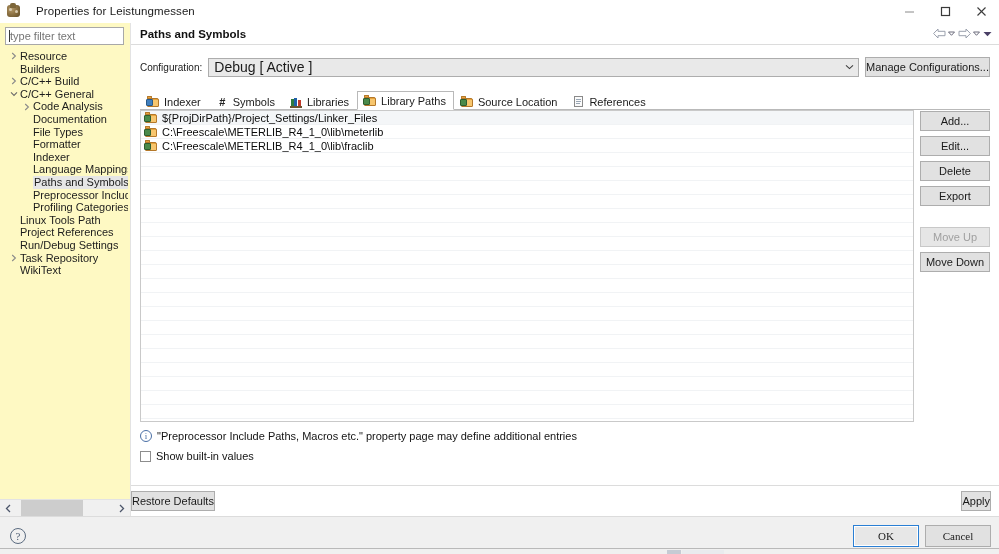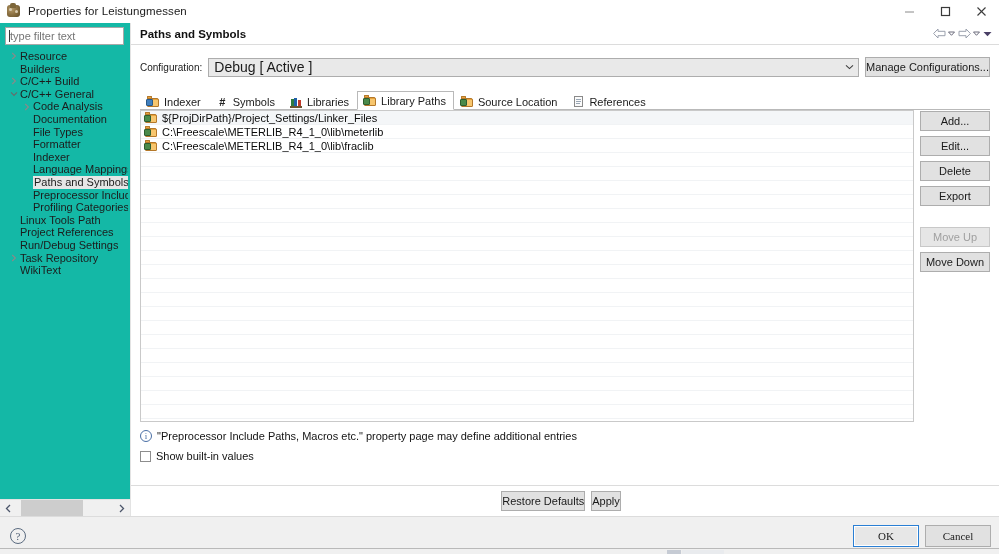--- a/index.html
+++ b/index.html
@@ -19,20 +19,21 @@
     display: flex; flex-direction: column;
   }
 
   
   .titlebar {
     height: 23px;
     background: #ffffff;
     display: flex; align-items: center;
     flex: 0 0 23px;
     border-bottom: 1px solid #ffffff;
+    gap: 8px;
   }
   .titlebar-icon {
     width: 16px; height: 16px;
     margin-left: 6px; margin-right: 6px;
     position: relative;
     flex: 0 0 16px;
   }
   .titlebar-icon .g1 { position:absolute; left:1px; top:2px; width:13px; height:12px;
     background: radial-gradient(circle at 35% 35%, #b59a6a 0%, #8d7243 45%, #5f4b26 100%);
     border-radius: 3px; }
@@ -51,21 +52,21 @@
     color: #5a5a5a;
   }
   .winbtn svg { display:block; }
 
   
   .body-split { display: flex; flex: 1 1 auto; min-height: 0; background:#ffffff; }
 
   
   .leftpane {
     width: 131px; flex: 0 0 131px;
-    background: #14b8a6;
+    background: #fef9c3;
     display:flex; flex-direction: column;
     border-right: 1px solid #e3e3e3;
     position: relative;
   }
   .filterbox-wrap { padding: 4px 6px 4px 5px; }
   .filterbox {
     height: 18px;
     border: 1px solid #a8a8a8;
     background: #ffffff;
     display:flex; align-items:center;
@@ -258,21 +259,21 @@
   .info-icon { width:12px; height:12px; flex:0 0 12px; border:1px solid #4a6fa5; border-radius:50%;
      color:#4a6fa5; font-size:9px; line-height:10px; text-align:center; font-family:"Liberation Serif", serif; }
   .note-text { font-size: 11px; color:#141414; }
   .cb-row { display:flex; align-items:center; gap:5px; margin-top: 8px; }
   .checkbox { width:11px; height:11px; border:1px solid #8d8d8d; background:#fff; flex:0 0 11px; }
 
   
   .apply-bar {
     height: 31px; flex: 0 0 31px;
     border-top: 1px solid #dcdcdc;
-    display:flex; align-items:center; justify-content:center;
+    display:flex; align-items:center; justify-content:space-between;
     padding-right: 8px; gap: 6px;
     background:#ffffff;
   }
   .apply-bar .btn { height: 20px; }
   .footer {
     height: 38px; flex: 0 0 38px;
     background: #f0f0f0;
     border-top: 1px solid #dcdcdc;
     display:flex; align-items:center;
     padding: 0 8px 0 10px;

